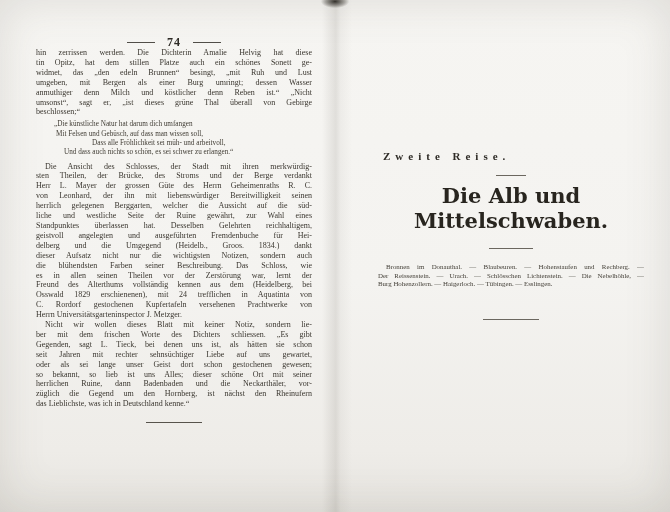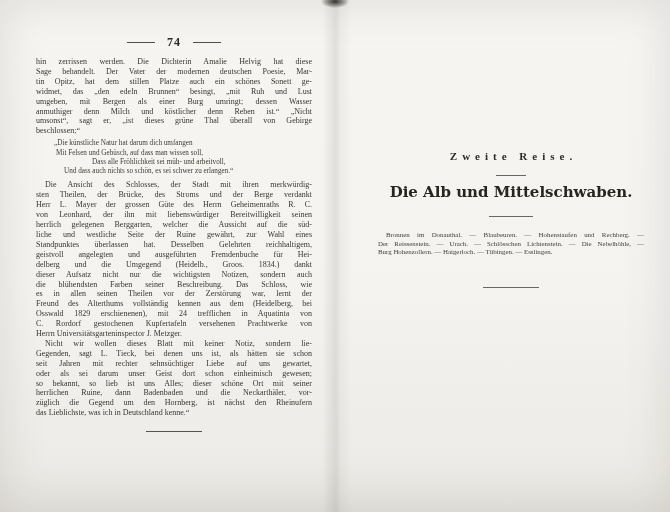--- a/index.html
+++ b/index.html
@@ -30,42 +30,42 @@
   
   .left-block { position:absolute; left:36px; top:36px; width:276px; }
   .pagenum-row { display:flex; align-items:center; justify-content:center; gap:12px; height:12px; }
   .dash { width:28px; height:1px; background:#524f49; }
   .pagenum { font-size:12px; font-weight:bold; letter-spacing:1px; color:#2e2b26; }
 
   .para { font-size:8px; line-height:9.9px; color:#3a362f; }
   .para .line { text-align:justify; text-align-last:justify; }
   .para .line:last-child { text-align-last:left; }
   .para.indent .line:first-child { text-indent:9px; }
-  .p1 { margin-top:9px; }
+  .p1 { }
 
   .poem { font-size:7.2px; line-height:9.3px; margin:3px 0 4px 12px; color:#403c34; }
   .poem .line { text-align:right; text-align-last:left; }
   .poem .line:nth-child(1) { margin-left:6px; }
   .poem .line:nth-child(2) { margin-left:8px; }
   .poem .line:nth-child(3) { margin-left:0;padding-left:44px; }
   .poem .line:nth-child(4) { margin-left:16px; }
 
   .end-rule { width:56px; height:1px; background:#57534c; margin:13px auto 0; }
 
   
   .right-block { position:absolute; left:378px; top:150px; width:266px; }
   .chapter-heading {
-    text-align:center; font-size:11px; font-weight:bold;
+    font-size:11px; font-weight:bold;
     letter-spacing:5px; color:#2e2b26; text-indent:5px;
   }
   .rule-sm { width:30px; height:1px; background:#6b675f; margin:13px auto 0; }
   .chapter-title {
     margin-top:7px; text-align:center;
     font-family:"DejaVu Serif", serif; font-weight:bold;
-    font-size:15px; color:#28251f;
+    font-size:21px; color:#28251f;
   }
   .rule-md { width:44px; height:1px; background:#6b675f; margin:15px auto 0; }
   .summary { margin-top:14px; font-size:6.9px; line-height:8.7px; color:#46423a; }
   .summary .line { text-align:justify; text-align-last:justify; }
   .summary .line:last-child { text-align-last:left; }
   .summary .line:first-child { text-indent:8px; }
   .rule-lg { width:56px; height:1px; background:#6b675f; margin:30px auto 0; }
 </style>
 </head>
 <body>
@@ -77,21 +77,20 @@
 
   <div class="left-block">
     <div class="pagenum-row">
       <div class="dash"></div>
       <span class="pagenum">74</span>
       <div class="dash"></div>
     </div>
 
     <div class="para p1">
         <div class="line">hin zerrissen werden.  Die Dichterin Amalie Helvig hat diese</div>
-        <div class="line">Sage behandelt.  Der Vater der modernen deutschen Poesie, Mar-</div>
         <div class="line">tin Opitz, hat dem stillen Platze auch ein schönes Sonett ge-</div>
         <div class="line">widmet, das „den edeln Brunnen“ besingt, „mit Ruh und Lust</div>
         <div class="line">umgeben, mit Bergen als einer Burg umringt; dessen Wasser</div>
         <div class="line">anmuthiger denn Milch und köstlicher denn Reben ist.“  „Nicht</div>
         <div class="line">umsonst“, sagt er, „ist dieses grüne Thal überall von Gebirge</div>
         <div class="line">beschlossen;“</div>
       </div>
 
     <div class="poem">
         <div class="line">„Die künstliche Natur hat darum dich umfangen</div>
@@ -114,23 +113,24 @@
         <div class="line">die blühendsten Farben seiner Beschreibung.  Das Schloss, wie</div>
         <div class="line">es in allen seinen Theilen vor der Zerstörung war, lernt der</div>
         <div class="line">Freund des Alterthums vollständig kennen aus dem (Heidelberg, bei</div>
         <div class="line">Osswald 1829 erschienenen), mit 24 trefflichen in Aquatinta von</div>
         <div class="line">C. Rordorf gestochenen Kupfertafeln versehenen Prachtwerke von</div>
         <div class="line">Herrn Universitätsgarteninspector J. Metzger.</div>
       </div>
 
     <div class="para indent">
         <div class="line">Nicht wir wollen dieses Blatt mit keiner Notiz, sondern lie-</div>
+        <div class="line">ber mit dem frischen Worte des Dichters schliessen.  „Es gibt</div>
         <div class="line">Gegenden, sagt L. Tieck, bei denen uns ist, als hätten sie schon</div>
         <div class="line">seit Jahren mit rechter sehnsüchtiger Liebe auf uns gewartet,</div>
-        <div class="line">oder als sei darum unser Geist dort schon einheimisch gewesen;</div>
+        <div class="line">oder als sei lange unser Geist dort schon gestochenen gewesen;</div>
         <div class="line">so bekannt, so lieb ist uns Alles; dieser schöne Ort mit seiner</div>
         <div class="line">herrlichen Ruine, dann Badenbaden und die Neckarthäler, vor-</div>
         <div class="line">züglich die Gegend um den Hornberg, ist nächst den Rheinufern</div>
         <div class="line">das Lieblichste, was ich in Deutschland kenne.“</div>
       </div>
 
     <div class="end-rule"></div>
   </div>
 
   <div class="right-block">

